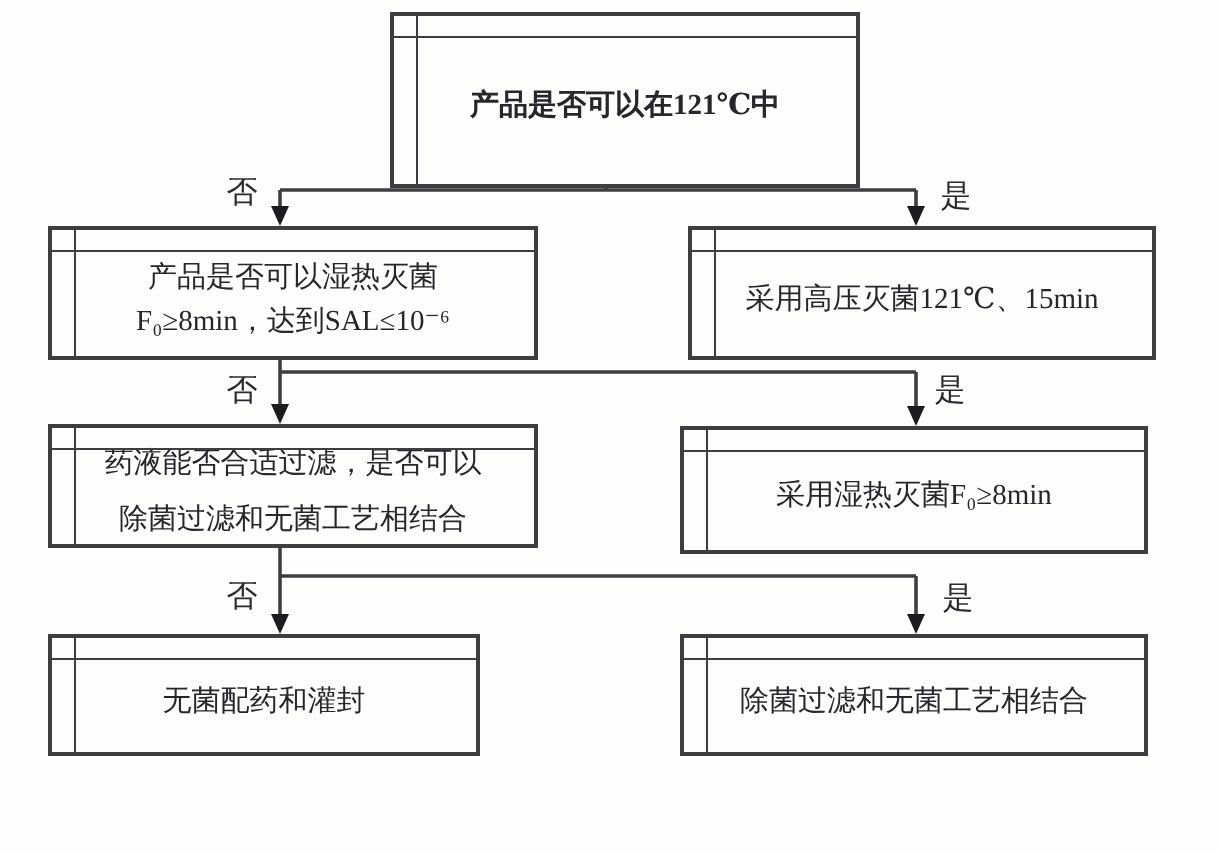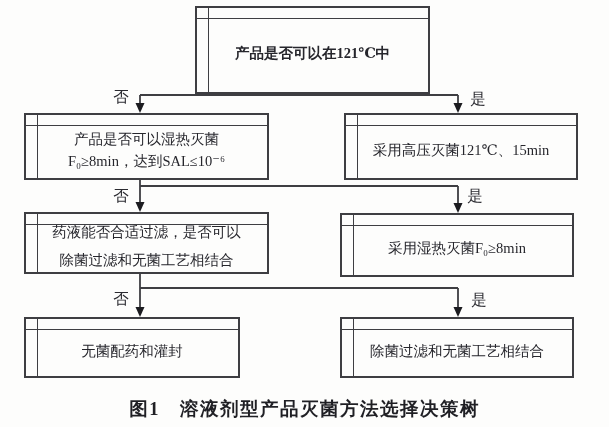--- a/index.html
+++ b/index.html
@@ -166,15 +166,14 @@
     <span class="txt">除菌过滤和无菌工艺相结合</span>
   </div>
 
   <div class="branch-label" id="label-no-1">否</div>
   <div class="branch-label" id="label-yes-1">是</div>
   <div class="branch-label" id="label-no-2">否</div>
   <div class="branch-label" id="label-yes-2">是</div>
   <div class="branch-label" id="label-no-3">否</div>
   <div class="branch-label" id="label-yes-3">是</div>
 
-  <div class="caption">图1　溶液剂型产品灭菌方法选择决策树</div>
 
 </div>
 
 </body></html>

